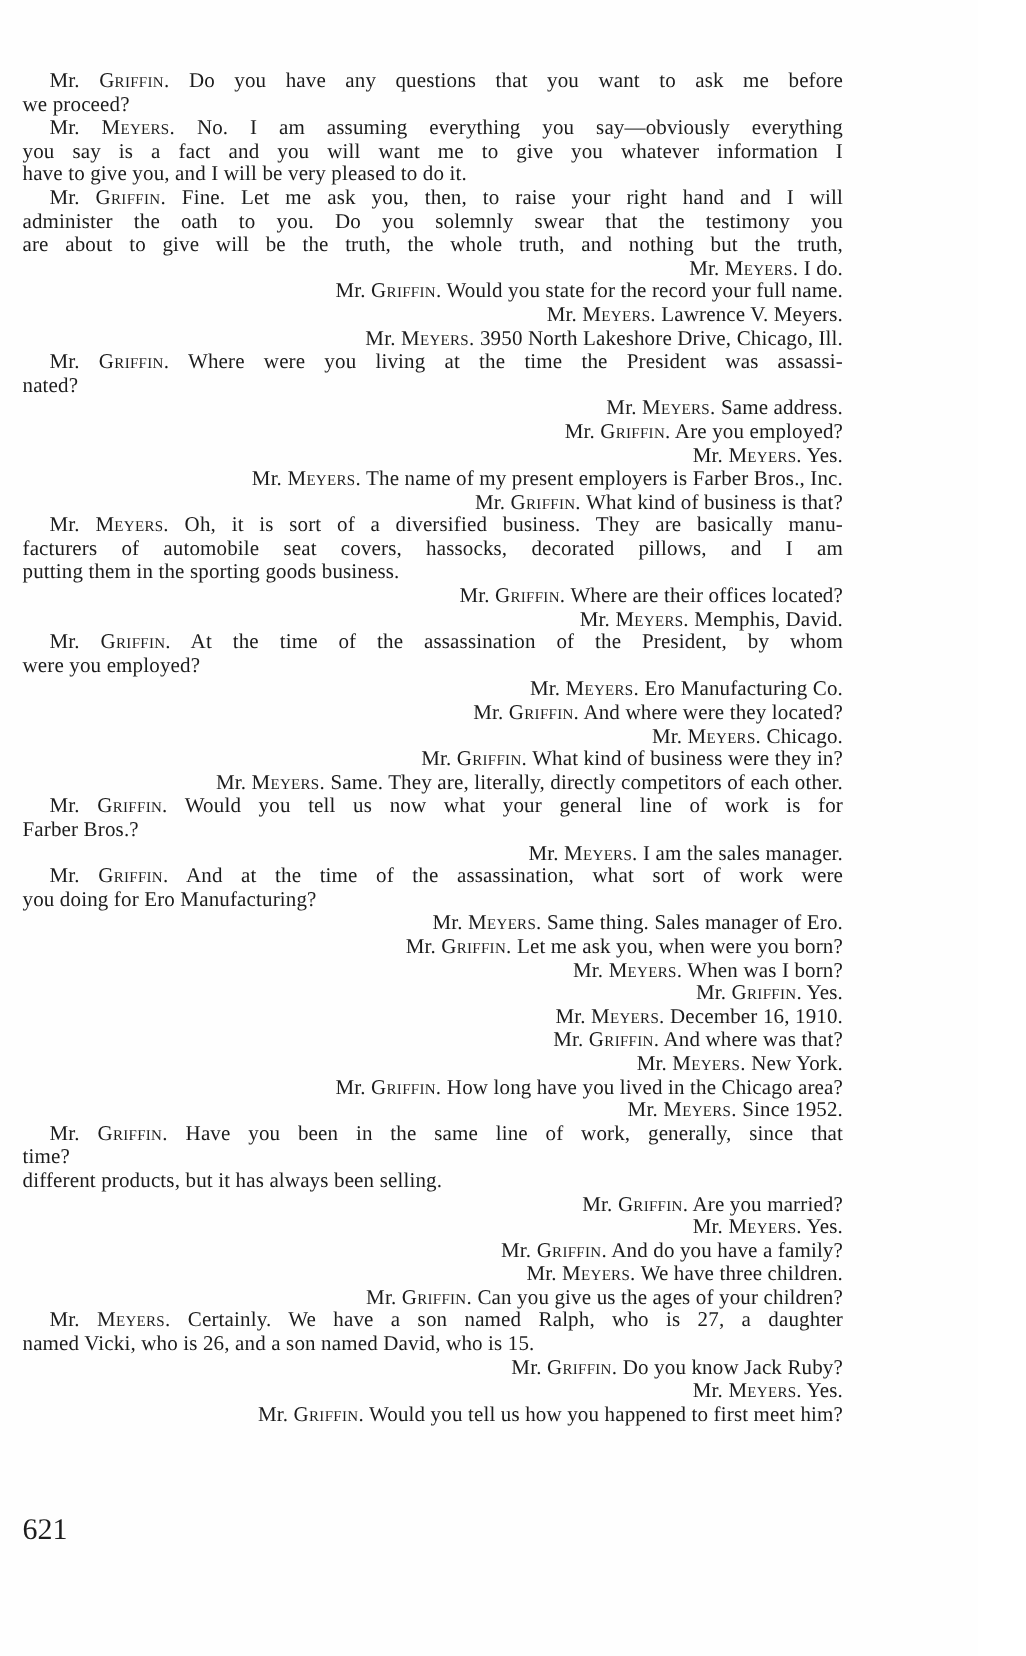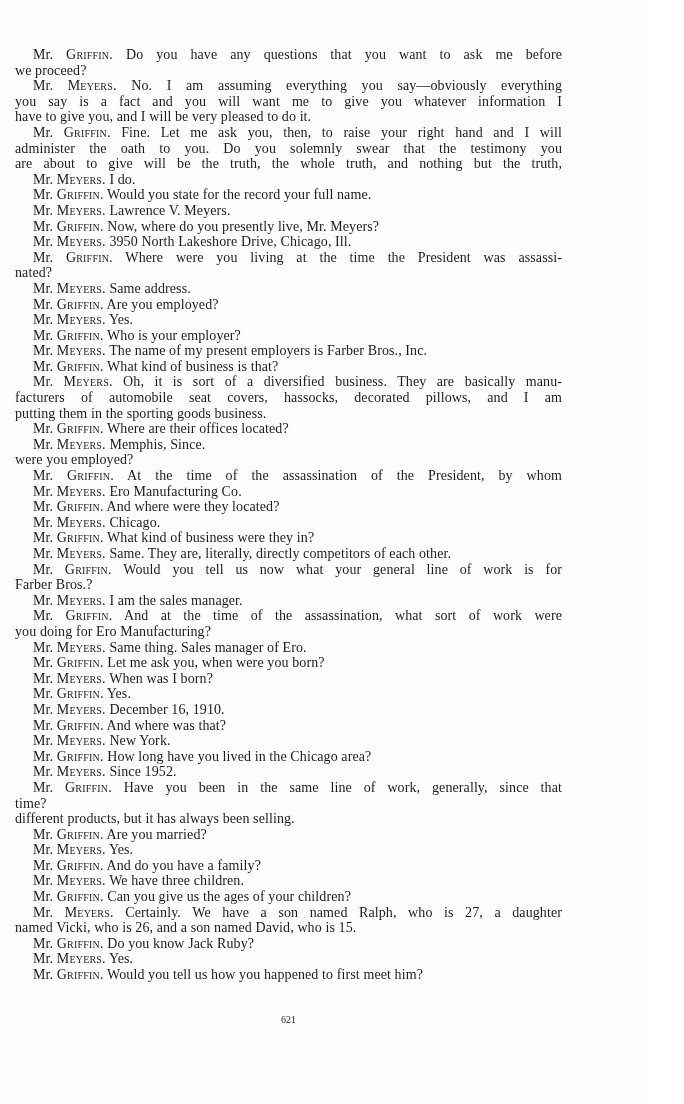--- a/index.html
+++ b/index.html
@@ -25,27 +25,27 @@
   .para { margin: 0; padding: 0; }
   .line {
     text-align: justify;
     text-align-last: justify;
     white-space: normal;
   }
   .line.para-end {
     text-align: left;
     text-align-last: auto;
   }
-  .line.first { text-indent: 18px; }
+  .line.first { text-indent: 18px; text-align: right; }
   .speaker-name { font-variant: small-caps; letter-spacing: 0.2px; }
   .folio {
     position: absolute;
     top: 1012px; left: 15px; width: 547px;
-    text-align: center;
-    font-size: 10px;
+    text-align: left;
+    font-size: 20px;
     line-height: 16px;
   }
 </style>
 </head>
 <body>
 
 <div class="page">
   <div class="text-column" id="testimony">
       <div class="para">
         <div class="line first"><span class="speaker"><span>Mr.</span> <span class="speaker-name">Griffin.</span></span> <span>Do you have any questions that you want to ask me before</span></div>
@@ -64,61 +64,55 @@
       <div class="para">
         <div class="line first para-end"><span class="speaker"><span>Mr.</span> <span class="speaker-name">Meyers.</span></span> <span>I do.</span></div>
       </div>
       <div class="para">
         <div class="line first para-end"><span class="speaker"><span>Mr.</span> <span class="speaker-name">Griffin.</span></span> <span>Would you state for the record your full name.</span></div>
       </div>
       <div class="para">
         <div class="line first para-end"><span class="speaker"><span>Mr.</span> <span class="speaker-name">Meyers.</span></span> <span>Lawrence V. Meyers.</span></div>
       </div>
       <div class="para">
-        <div class="line first para-end"><span class="speaker"><span>Mr.</span> <span class="speaker-name">Griffin.</span></span> <span>Now, where do you presently live, Mr. Meyers?</span></div>
-      </div>
-      <div class="para">
         <div class="line first para-end"><span class="speaker"><span>Mr.</span> <span class="speaker-name">Meyers.</span></span> <span>3950 North Lakeshore Drive, Chicago, Ill.</span></div>
       </div>
       <div class="para">
         <div class="line first"><span class="speaker"><span>Mr.</span> <span class="speaker-name">Griffin.</span></span> <span>Where were you living at the time the President was assassi-</span></div>
         <div class="line para-end"><span>nated?</span></div>
       </div>
       <div class="para">
         <div class="line first para-end"><span class="speaker"><span>Mr.</span> <span class="speaker-name">Meyers.</span></span> <span>Same address.</span></div>
       </div>
       <div class="para">
         <div class="line first para-end"><span class="speaker"><span>Mr.</span> <span class="speaker-name">Griffin.</span></span> <span>Are you employed?</span></div>
       </div>
       <div class="para">
         <div class="line first para-end"><span class="speaker"><span>Mr.</span> <span class="speaker-name">Meyers.</span></span> <span>Yes.</span></div>
-      </div>
-      <div class="para">
-        <div class="line first para-end"><span class="speaker"><span>Mr.</span> <span class="speaker-name">Griffin.</span></span> <span>Who is your employer?</span></div>
       </div>
       <div class="para">
         <div class="line first para-end"><span class="speaker"><span>Mr.</span> <span class="speaker-name">Meyers.</span></span> <span>The name of my present employers is Farber Bros., Inc.</span></div>
       </div>
       <div class="para">
         <div class="line first para-end"><span class="speaker"><span>Mr.</span> <span class="speaker-name">Griffin.</span></span> <span>What kind of business is that?</span></div>
       </div>
       <div class="para">
         <div class="line first"><span class="speaker"><span>Mr.</span> <span class="speaker-name">Meyers.</span></span> <span>Oh, it is sort of a diversified business. They are basically manu-</span></div>
         <div class="line"><span>facturers of automobile seat covers, hassocks, decorated pillows, and I am</span></div>
         <div class="line para-end"><span>putting them in the sporting goods business.</span></div>
       </div>
       <div class="para">
         <div class="line first para-end"><span class="speaker"><span>Mr.</span> <span class="speaker-name">Griffin.</span></span> <span>Where are their offices located?</span></div>
       </div>
       <div class="para">
-        <div class="line first para-end"><span class="speaker"><span>Mr.</span> <span class="speaker-name">Meyers.</span></span> <span>Memphis, Since.</span></div>
-      </div>
-      <div class="para">
+        <div class="line first para-end"><span class="speaker"><span>Mr.</span> <span class="speaker-name">Meyers.</span></span> <span>Memphis, David.</span></div>
+      </div>
+      <div class="para">
+        <div class="line first"><span class="speaker"><span>Mr.</span> <span class="speaker-name">Griffin.</span></span> <span>At the time of the assassination of the President, by whom</span></div>
         <div class="line para-end"><span>were you employed?</span></div>
-        <div class="line first"><span class="speaker"><span>Mr.</span> <span class="speaker-name">Griffin.</span></span> <span>At the time of the assassination of the President, by whom</span></div>
       </div>
       <div class="para">
         <div class="line first para-end"><span class="speaker"><span>Mr.</span> <span class="speaker-name">Meyers.</span></span> <span>Ero Manufacturing Co.</span></div>
       </div>
       <div class="para">
         <div class="line first para-end"><span class="speaker"><span>Mr.</span> <span class="speaker-name">Griffin.</span></span> <span>And where were they located?</span></div>
       </div>
       <div class="para">
         <div class="line first para-end"><span class="speaker"><span>Mr.</span> <span class="speaker-name">Meyers.</span></span> <span>Chicago.</span></div>
       </div>

